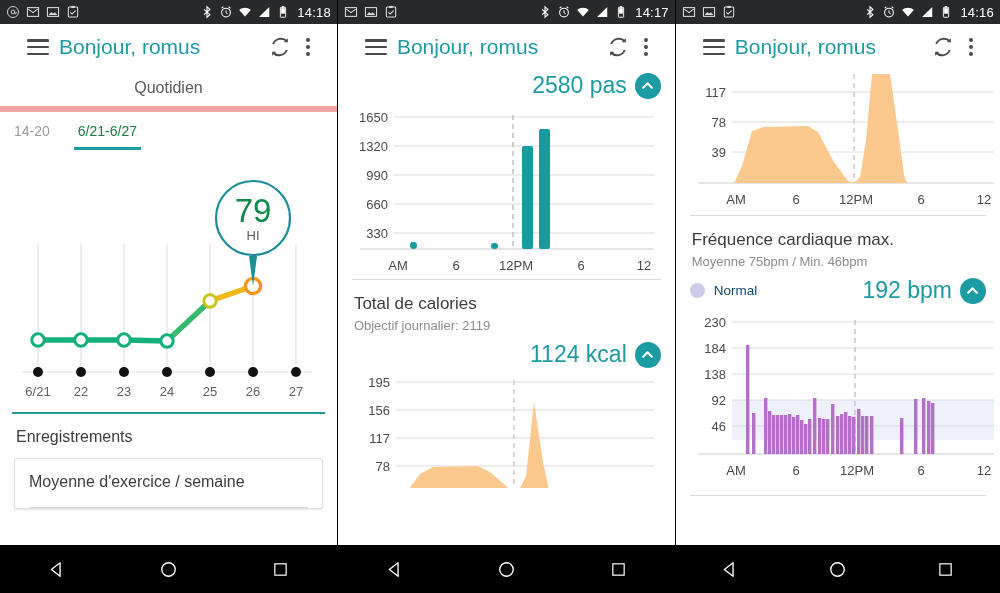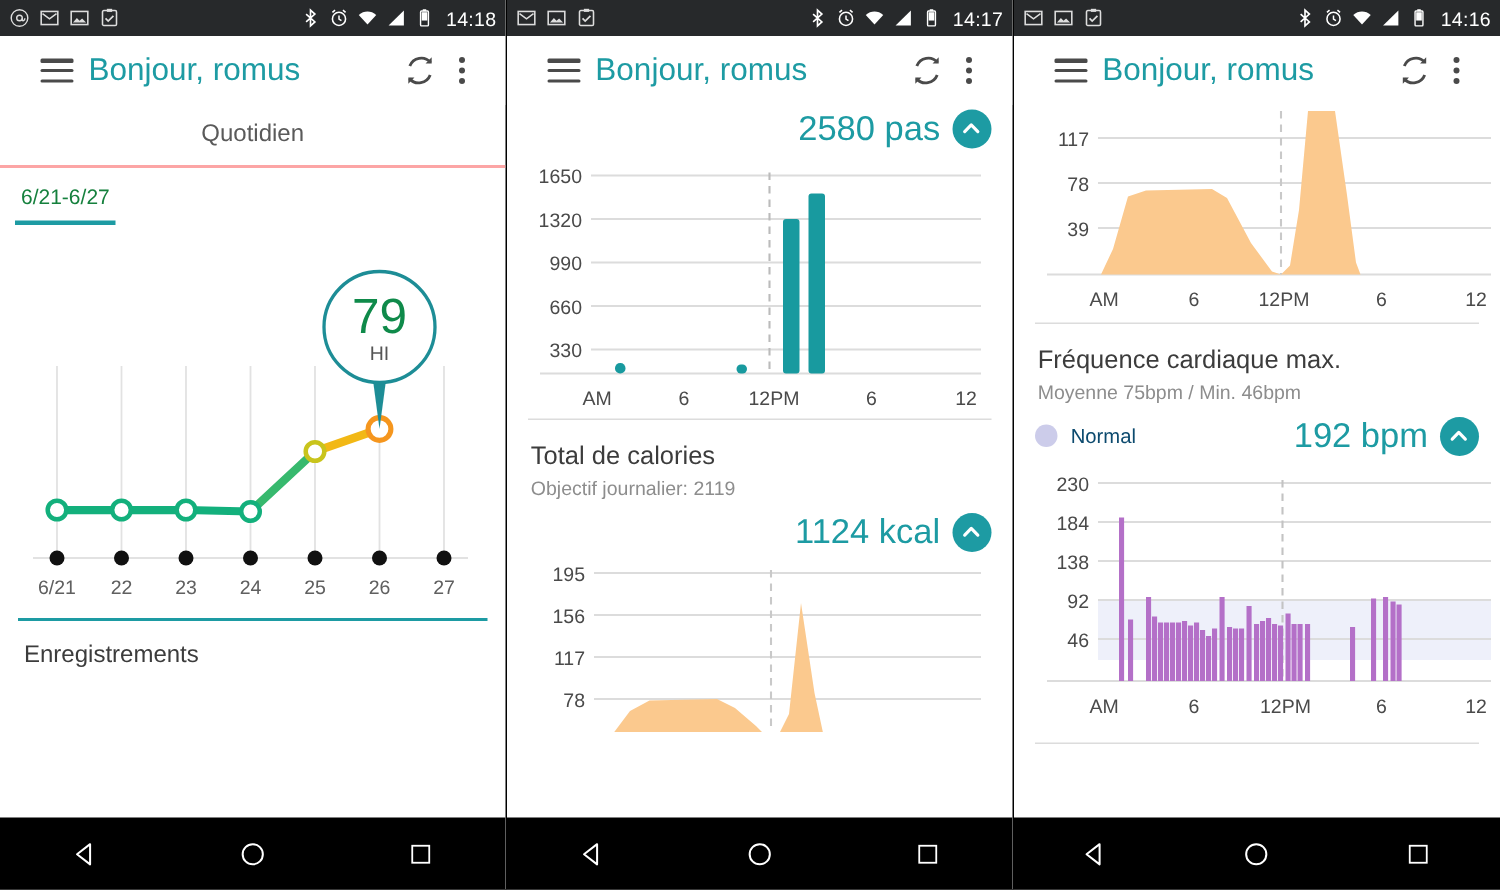--- a/index.html
+++ b/index.html
@@ -37,21 +37,21 @@
     display: flex; align-items: center; padding: 0 27px; gap: 10px;
   }
   .hamburger { width: 22px; height: 16px; display: flex; flex-direction: column; justify-content: space-between; cursor: pointer; }
   .hamburger i { display: block; height: 2.5px; background: #4a4a4a; border-radius: 1px; }
   .apptitle { font-size: 21px; color: #1d9ba3; font-weight: 400; white-space: nowrap; }
   .appbar-actions { margin-left: auto; display: flex; align-items: center; gap: 14px; }
   .kebab { width: 4px; height: 18px; display: flex; flex-direction: column; justify-content: space-between; cursor: pointer; }
   .kebab i { width: 4px; height: 4px; background: #4a4a4a; border-radius: 50%; display: block; }
 
   
-  .tabs { display: flex; height: 42px; flex: 0 0 42px; border-bottom: 2px solid #fca5a5; }
+  .tabs { display: flex; height: 42px; flex: 0 0 42px; border-bottom: 6px solid #fca5a5; }
   .tab { flex: 1; display: flex; align-items: center; justify-content: center;
          font-size: 16px; color: #5a5a5a; position: relative; cursor: pointer; }
   .tab.active { color: #1d9ba3; }
   .tab.active::after {
     content: ""; position: absolute; left: 0; right: 0; bottom: -1px;
     height: 3px; background: #1d9ba3;
   }
   .weekbar { display: flex; height: 38px; flex: 0 0 38px; align-items: stretch; }
   .week { display: flex; align-items: center; font-size: 14px; color: #9a9a9a;
           padding: 0 14px; position: relative; cursor: pointer; }
@@ -176,20 +176,21 @@
             <i></i>
           </div>
       </div>
     </div>
 
     <div class="tabs">
       <div class="tab">Quotidien</div>
     </div>
 
     <div class="weekbar">
+      <div class="week">14-20</div>
       <div class="week active">6/21-6/27</div>
     </div>
 
     <div class="content">
       <div class="scorewrap">
         <svg class="chart" width="334" height="250" viewBox="0 0 334 250">
 
           <g stroke="#e2e2e2" stroke-width="1.2">
             <line x1="38" y1="88" x2="38" y2="216"></line>
             <line x1="81" y1="88" x2="81" y2="216"></line>
@@ -246,20 +247,24 @@
           </g>
         </svg>
       </div>
 
       <div class="divider-teal"></div>
 
       <div class="section-pad">
         <div class="sec-title">Enregistrements</div>
       </div>
 
+      <div class="rec-card">
+        <div class="rec-label">Moyenne d'exercice / semaine</div>
+        <div class="rec-underline"></div>
+      </div>
     </div>
 
     <div class="navbar">
       <div class="navbtn">
           <svg width="19" height="19" viewBox="0 0 24 24">
             <path d="M16.5 3.5 L5.5 12 L16.5 20.5 Z" fill="none" stroke="#fff" stroke-width="1.7" stroke-linejoin="round"></path>
           </svg>
         </div>
       <div class="navbtn">
           <svg width="19" height="19" viewBox="0 0 24 24">

